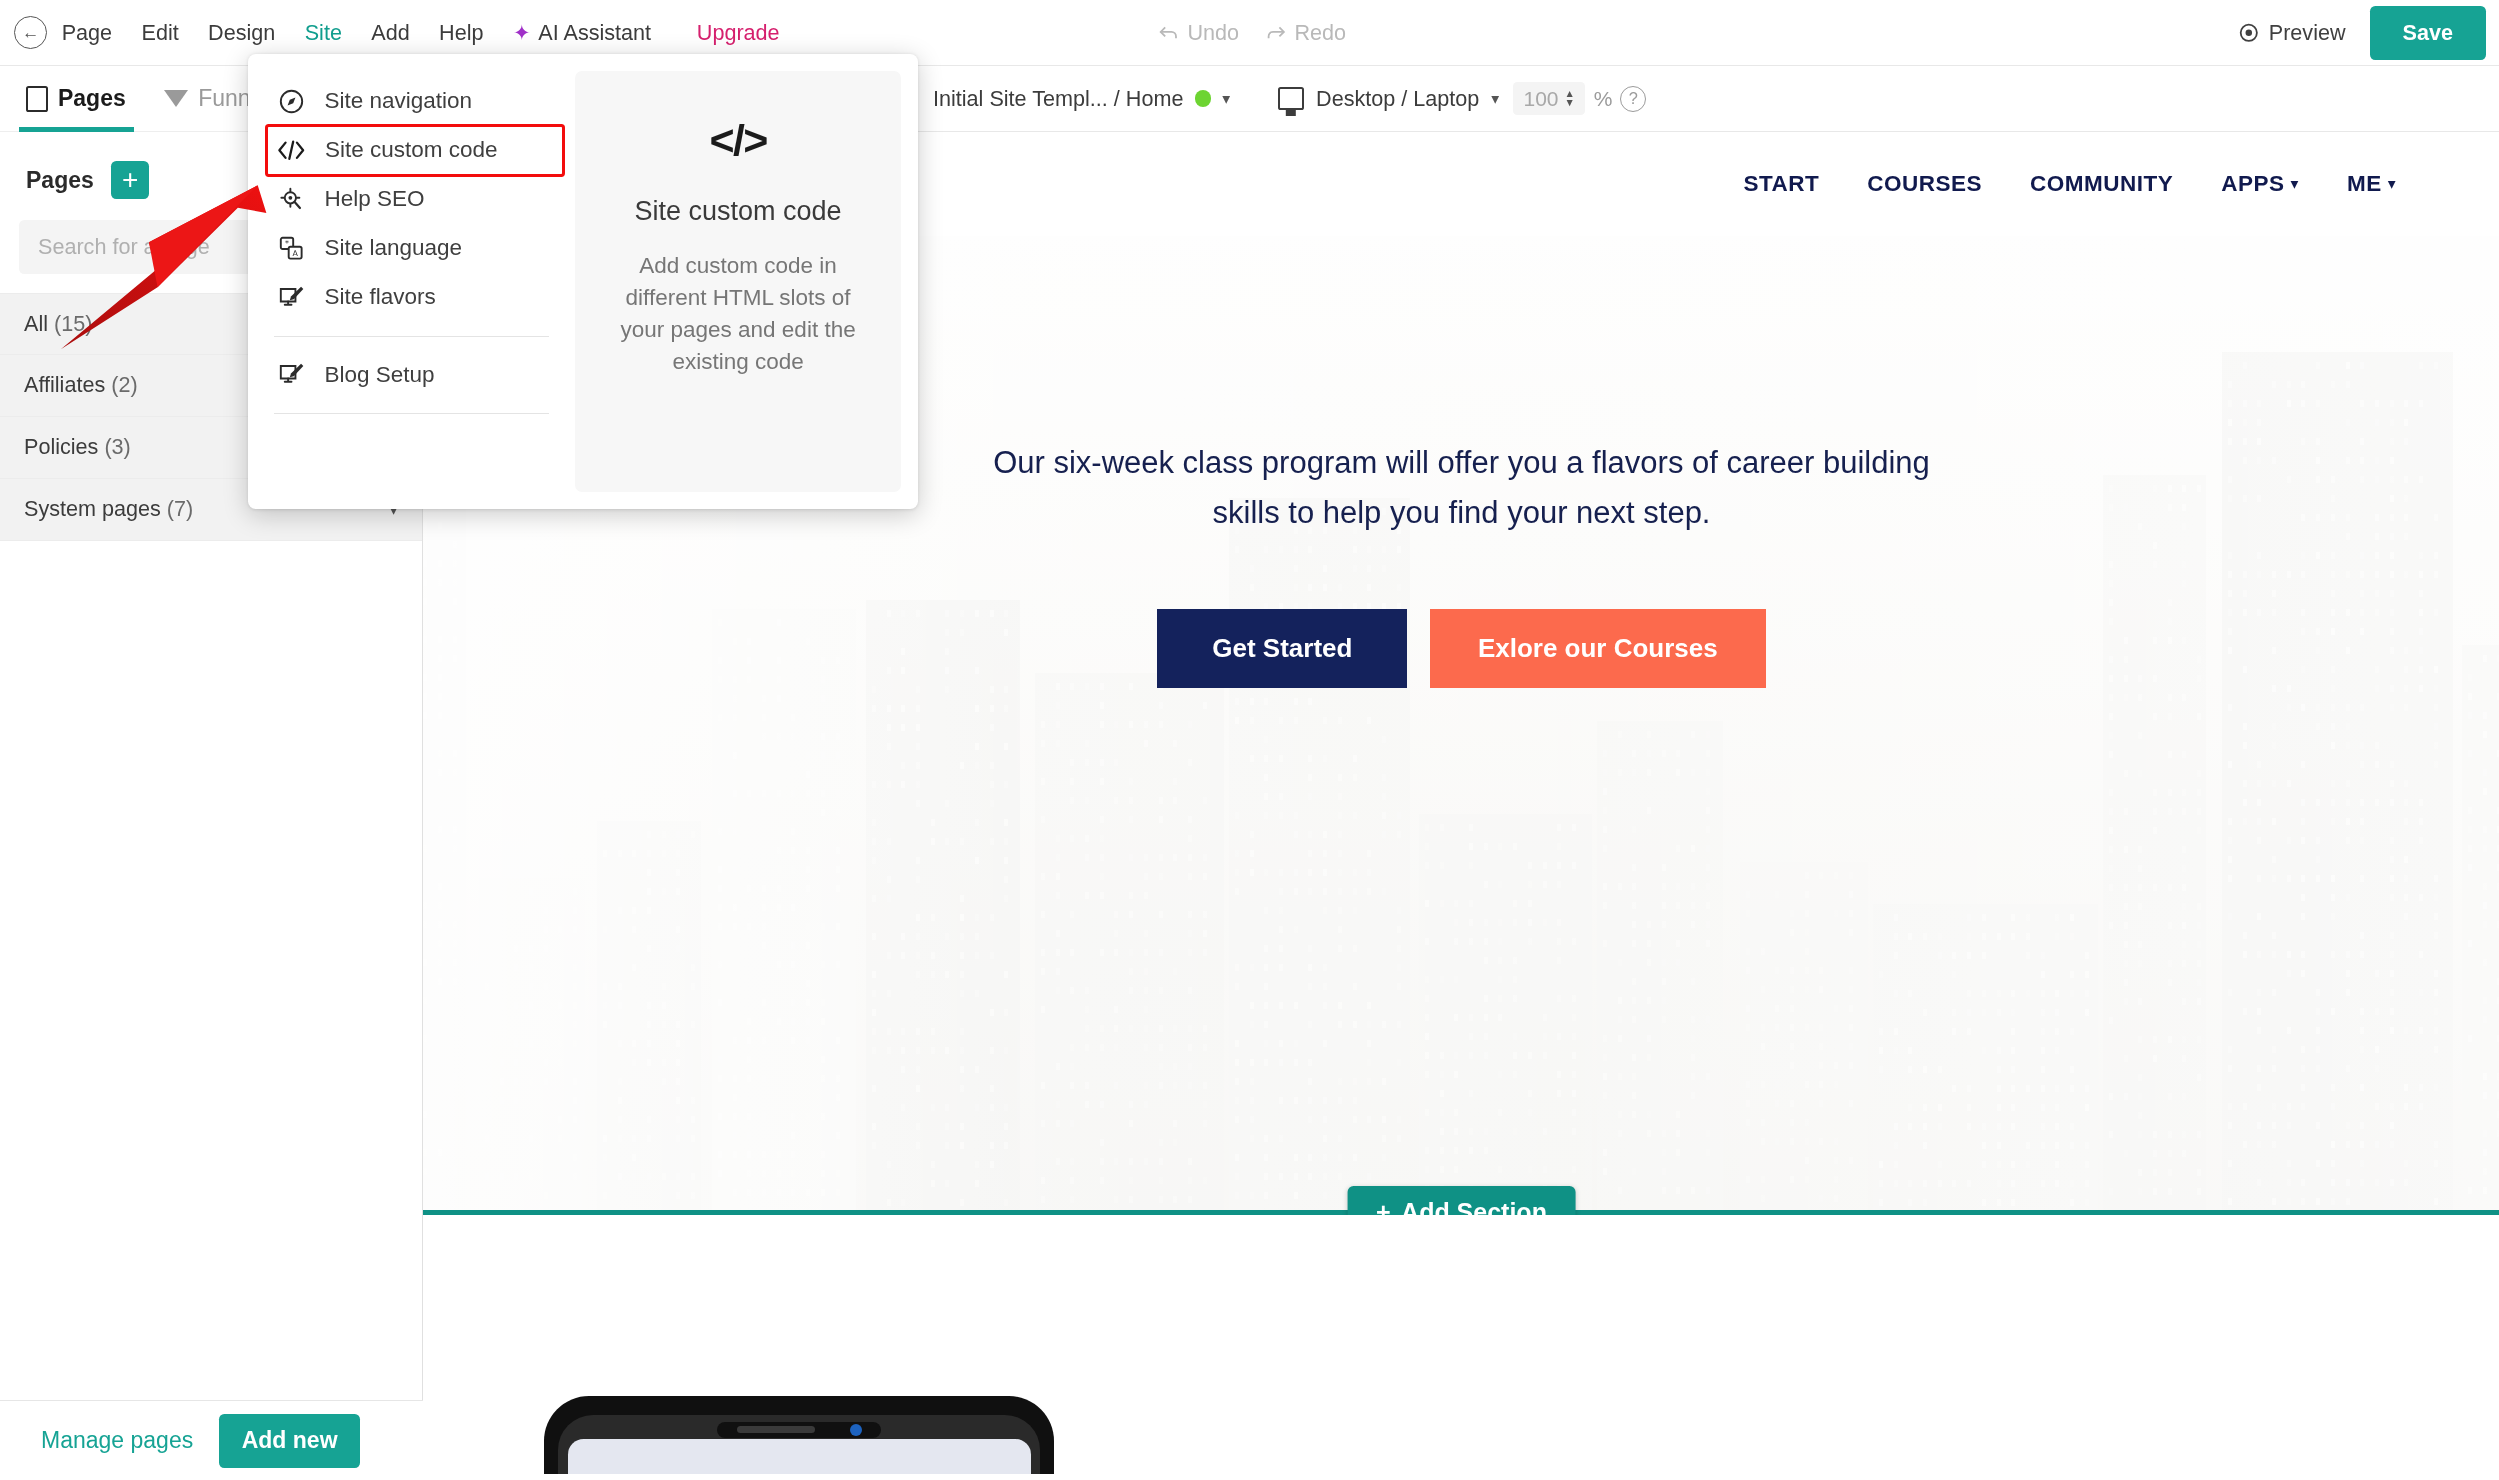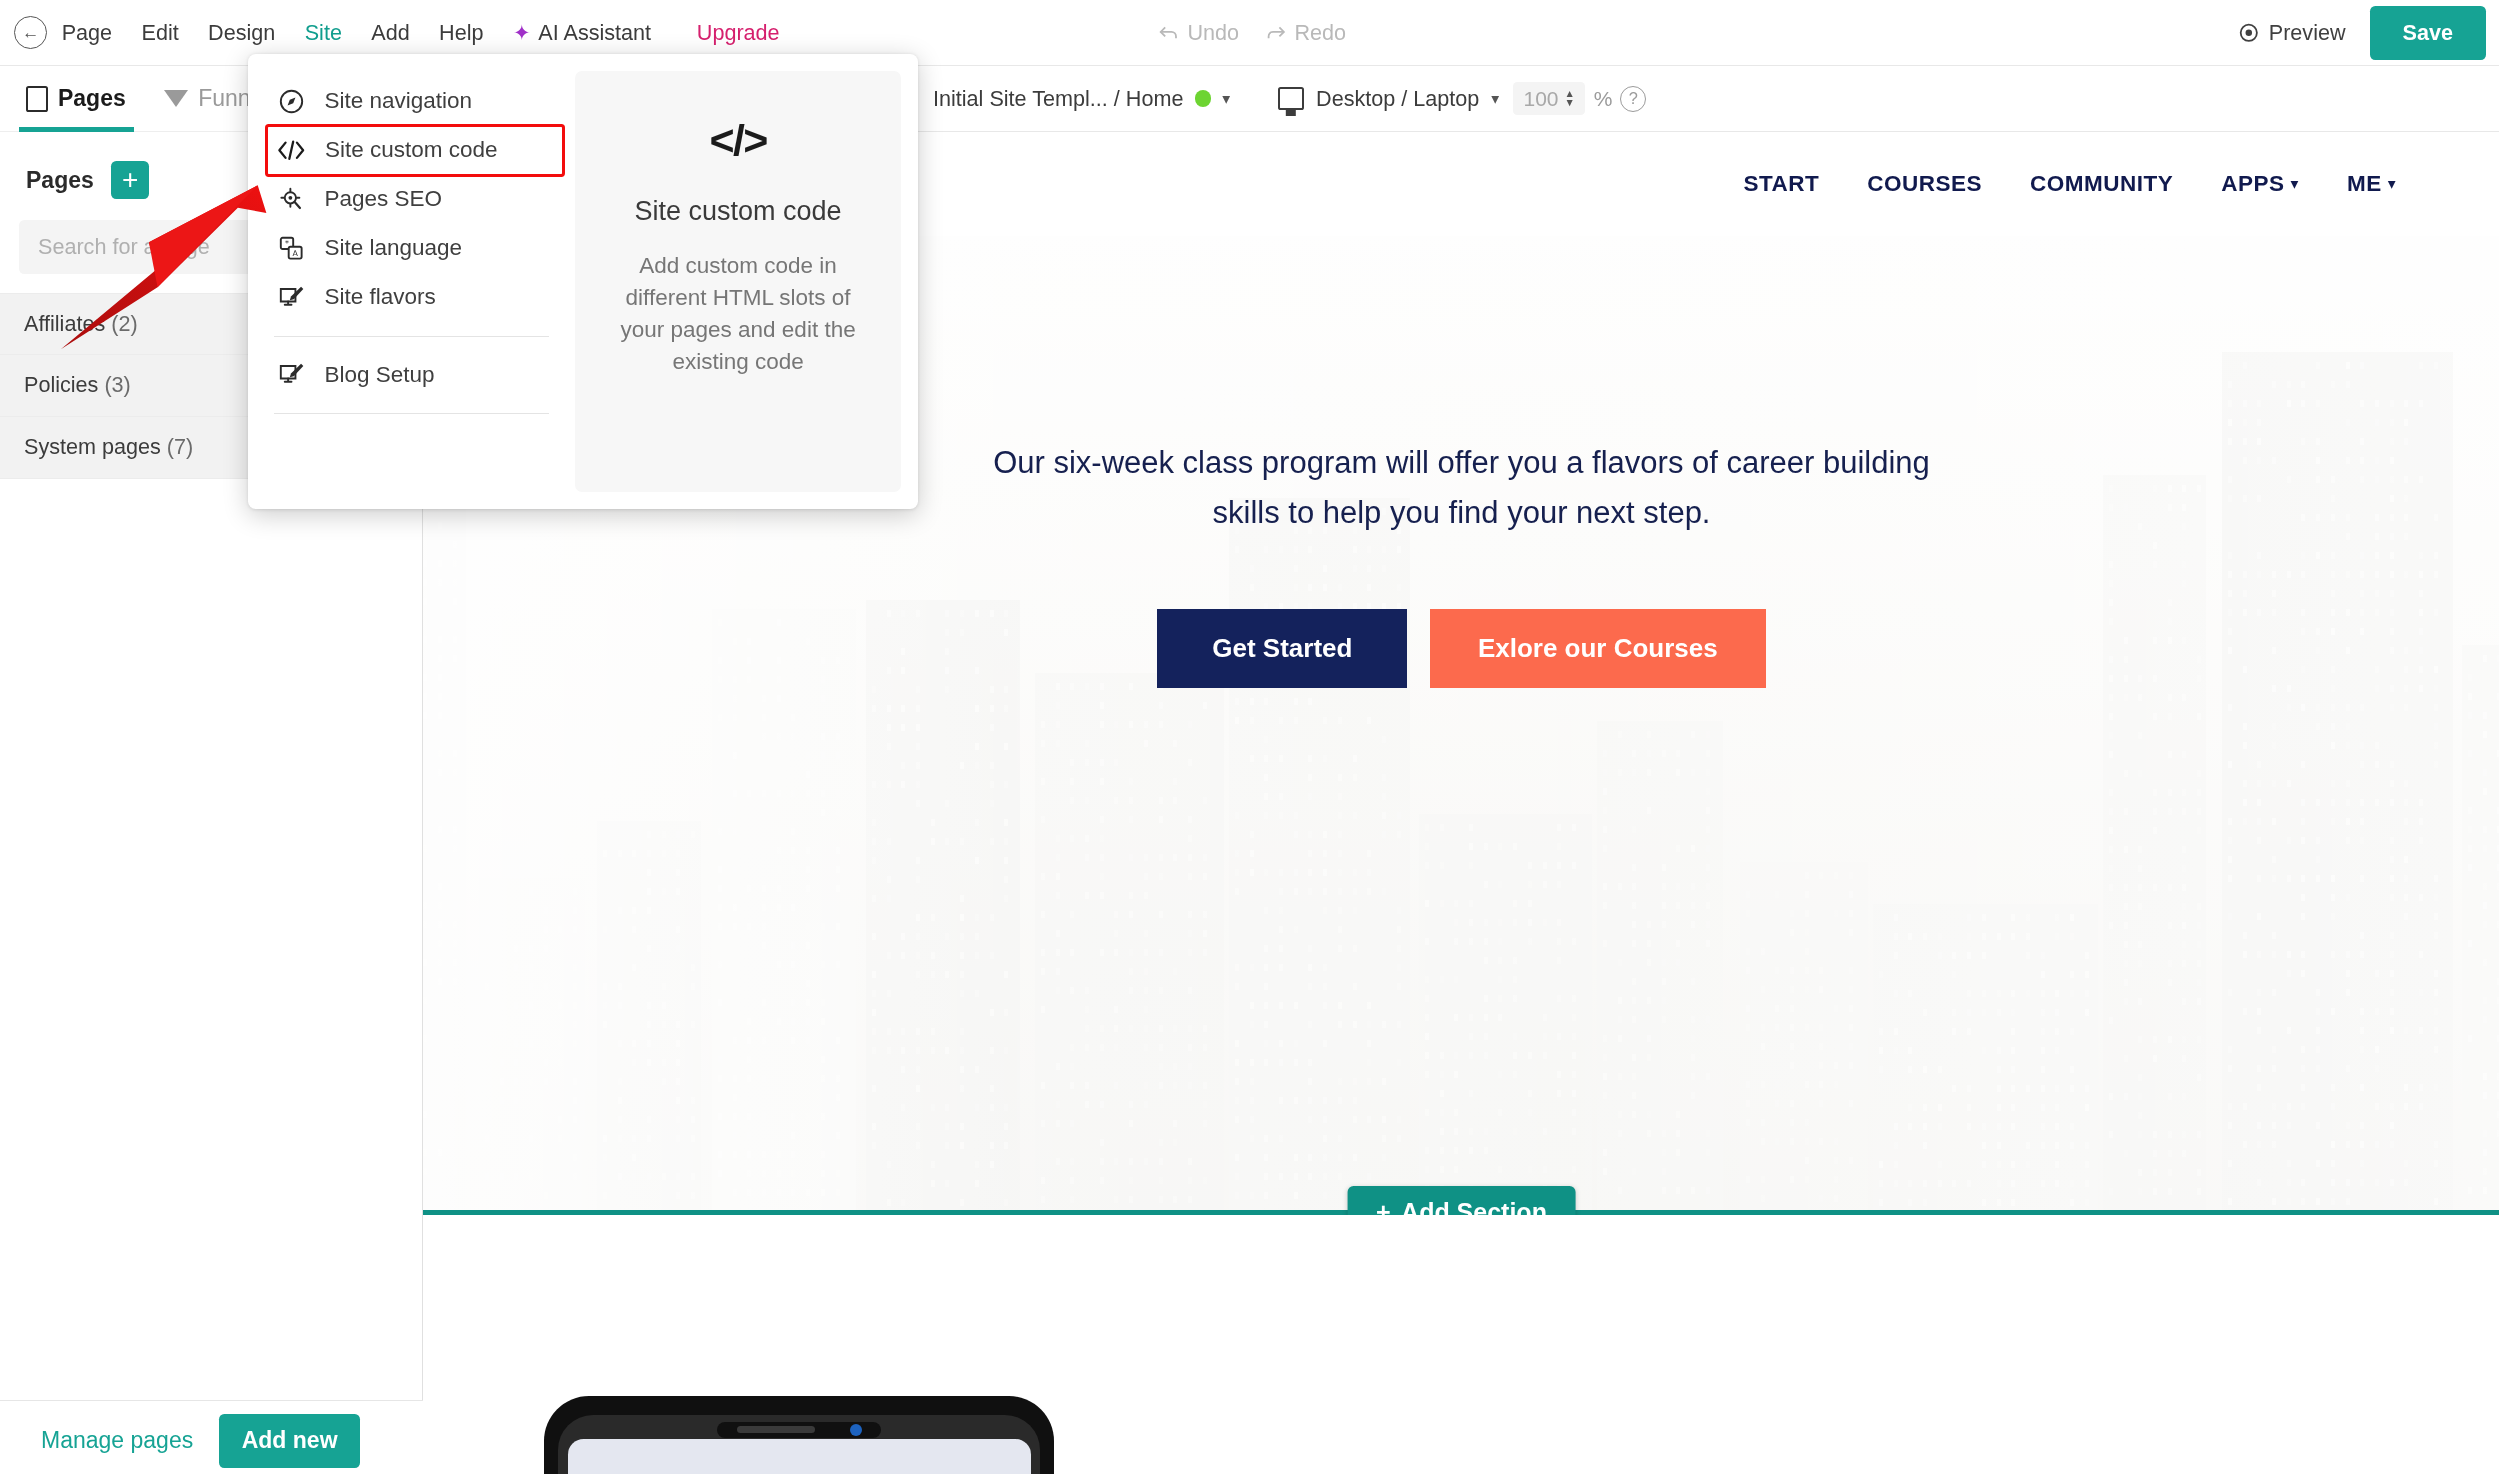--- a/index.html
+++ b/index.html
@@ -352,20 +352,24 @@
       <span class="lbl">Pages</span>
       <span class="plus-sq">+</span>
     </div>
 
     <div class="searchbox">
       <span class="ph">Search for a page</span>
     </div>
 
     <div class="filter-list">
       <div class="filter-row">
+        <span><span>All</span>
+        <span class="cnt">(15)</span></span>
+      </div>
+      <div class="filter-row">
         <span><span>Affiliates</span>
         <span class="cnt">(2)</span></span>
       </div>
       <div class="filter-row">
         <span><span>Policies</span>
         <span class="cnt">(3)</span></span>
       </div>
       <div class="filter-row">
         <span><span>System pages</span>
         <span class="cnt">(7)</span></span>
@@ -405,21 +409,21 @@
 
       <div class="dd-item">
         <span class="dd-ico">
           <svg width="27" height="27" viewBox="0 0 24 24">
             <circle cx="11" cy="10.5" r="5" fill="none" stroke="#2b2b2b" stroke-width="1.7"></circle>
             <circle cx="11" cy="10.5" r="1.7" fill="#2b2b2b"></circle>
             <path d="M11 2.5 V5 M11 16 V18.5 M3 10.5 H5.5 M16.5 10.5 H19" stroke="#2b2b2b" stroke-width="1.7" stroke-linecap="round"></path>
             <path d="M14.8 14.3 L19.5 19.5" stroke="#2b2b2b" stroke-width="2" stroke-linecap="round"></path>
           </svg>
         </span>
-        <span>Pages SEO</span>
+        <span>Help SEO</span>
       </div>
 
       <div class="dd-item">
         <span class="dd-ico">
           <svg width="27" height="27" viewBox="0 0 24 24" style="font-size:25px">
             <rect x="2.5" y="2.5" width="11" height="10" rx="1.6" fill="none" stroke="#2b2b2b" stroke-width="1.7"></rect>
             <text x="8" y="10" font-size="7" text-anchor="middle" fill="#2b2b2b" font-family="DejaVu Sans, sans-serif">*</text>
             <rect x="9.5" y="10.5" width="11.5" height="10.5" rx="1.6" fill="#fff" stroke="#2b2b2b" stroke-width="1.7"></rect>
             <text x="15.2" y="19" font-size="7" text-anchor="middle" fill="#2b2b2b" font-family="DejaVu Sans, sans-serif">A</text>
           </svg>

